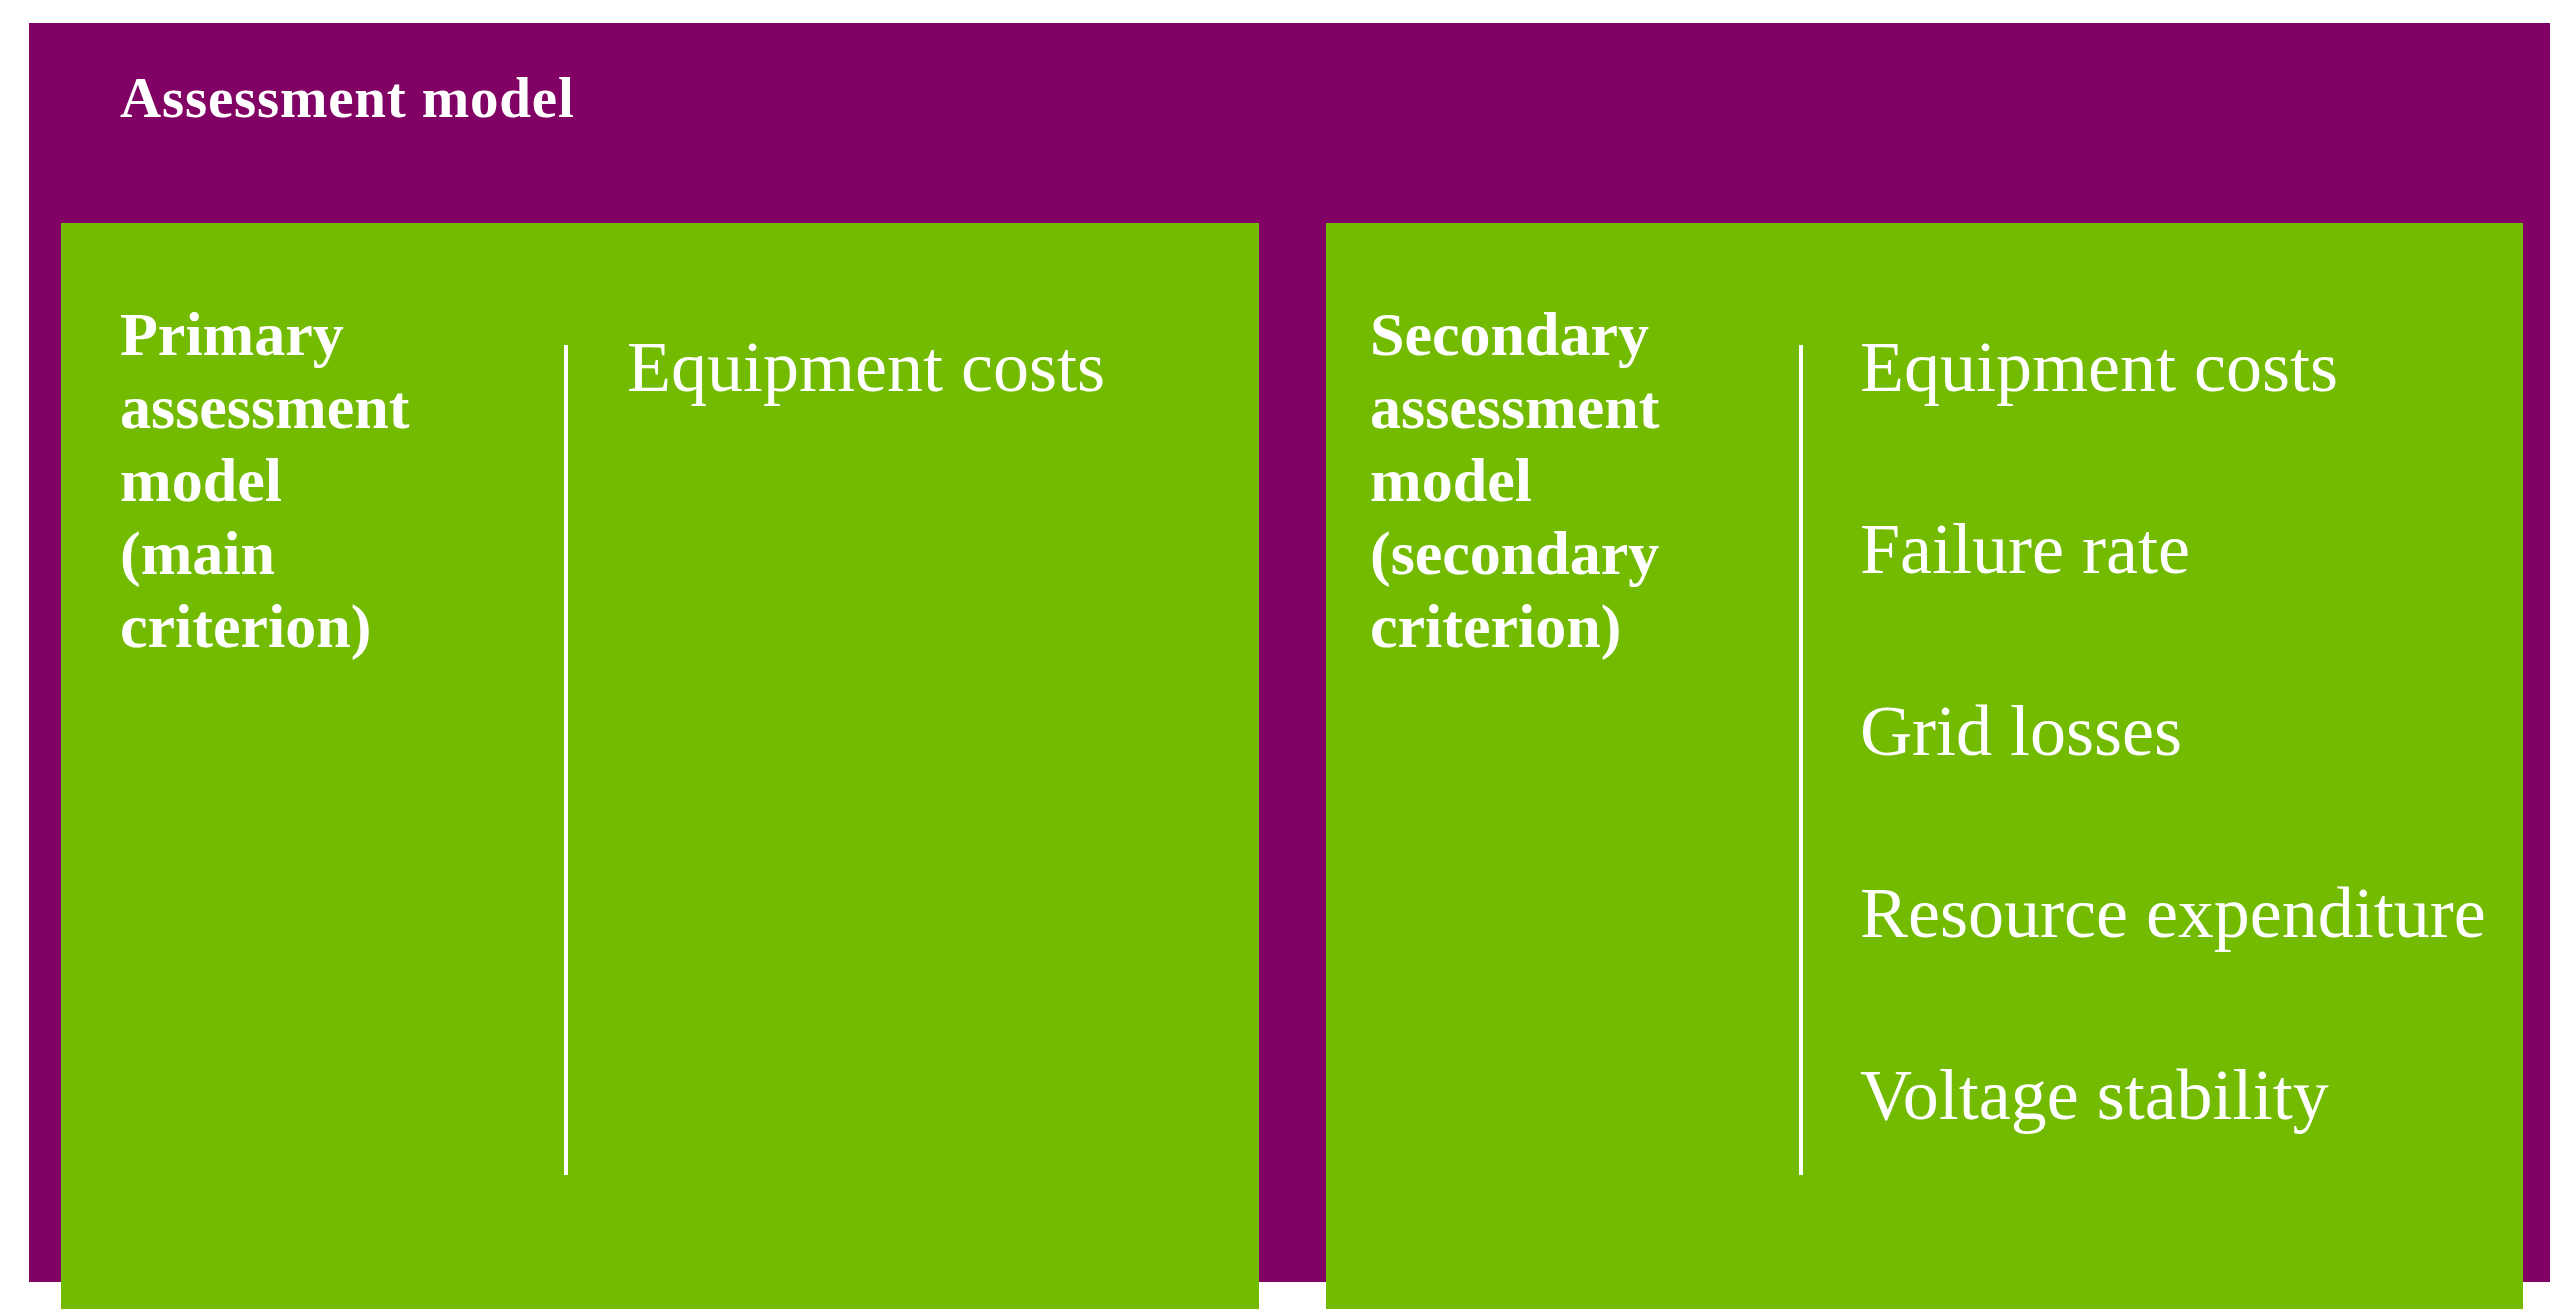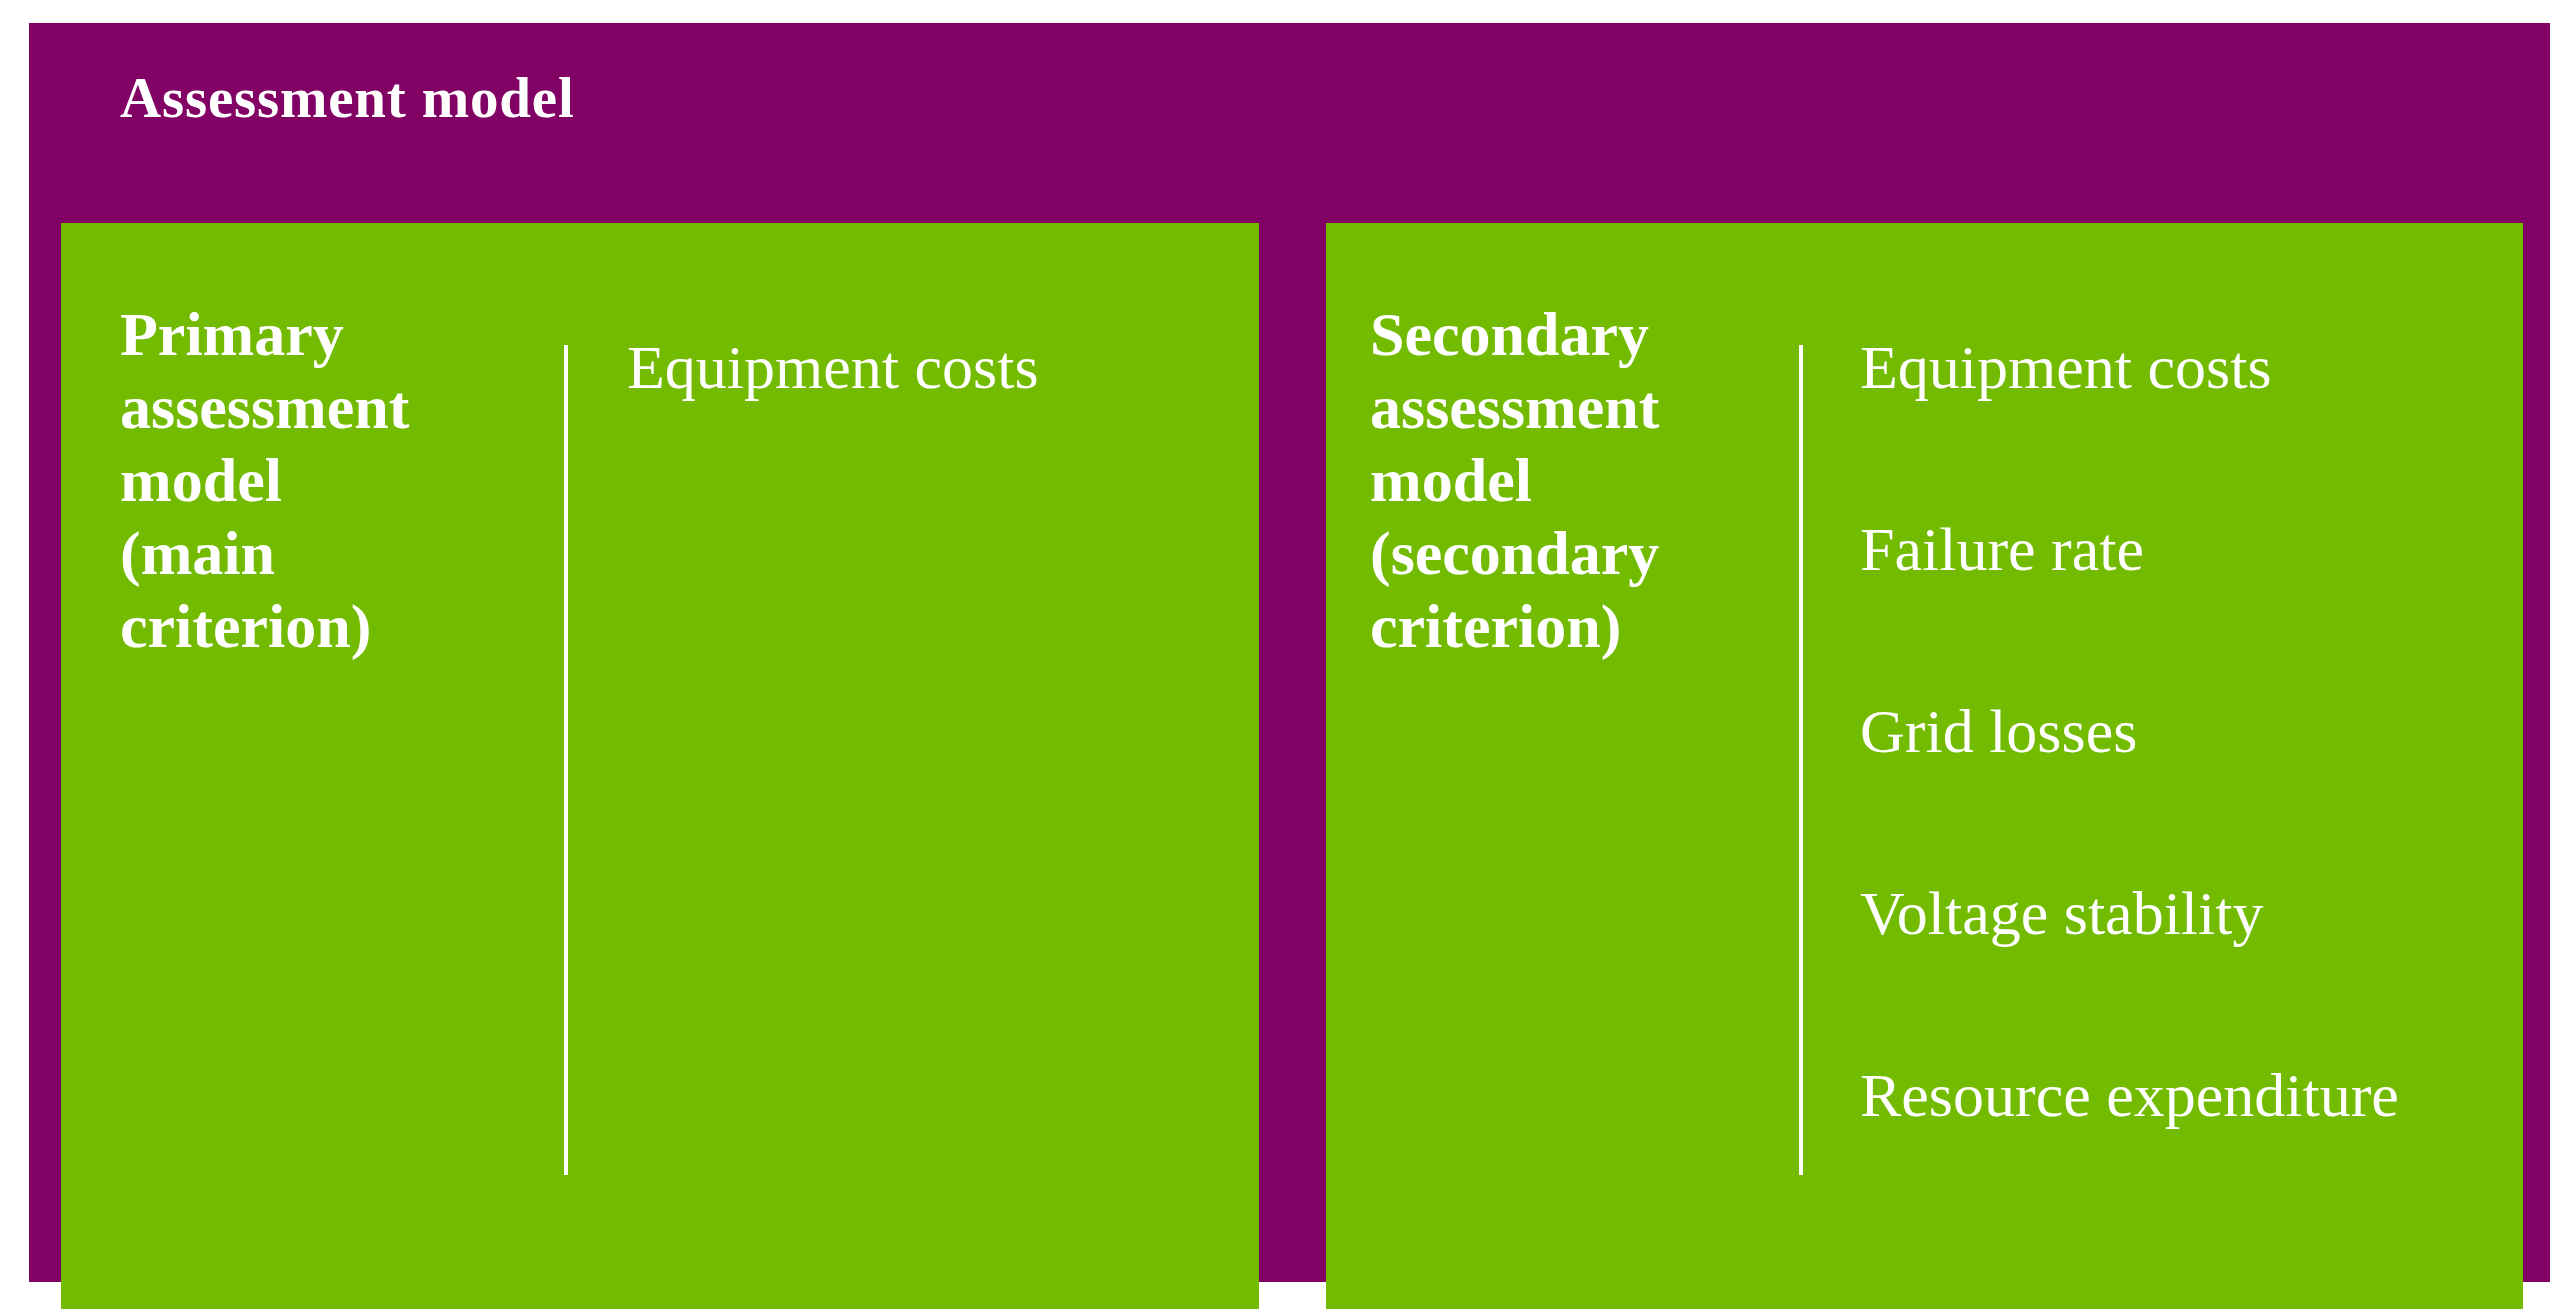--- a/index.html
+++ b/index.html
@@ -68,21 +68,21 @@
   }
   .panel-left  .divider { left: 503px; }
   .panel-right .divider { left: 473px; }
   .panel-items {
     position: absolute;
     top: 108px;
     margin: 0;
     padding: 0;
     list-style: none;
     color: var(--text-color, #ffffff);
-    font-size: 62px;
+    font-size: 72px;
   }
   .panel-left  .panel-items { left: 566px; }
   .panel-right .panel-items { left: 534px; }
   .panel-items li {
     height: 182px;
     line-height: 73px;
     white-space: nowrap;
   }
 </style>
 </head>
@@ -101,20 +101,20 @@
         </ul>
     </section>
 
     <section class="panel panel-right">
       <div class="panel-heading">Secondary<br>assessment<br>model<br>(secondary<br>criterion)</div>
       <div class="divider"></div>
       <ul class="panel-items">
           <li>Equipment costs</li>
           <li>Failure rate</li>
           <li>Grid losses</li>
+          <li>Resource expenditure</li>
           <li>Voltage stability</li>
-          <li>Resource expenditure</li>
         </ul>
     </section>
 
   </div>
 </div>
 
 
 </body></html>

